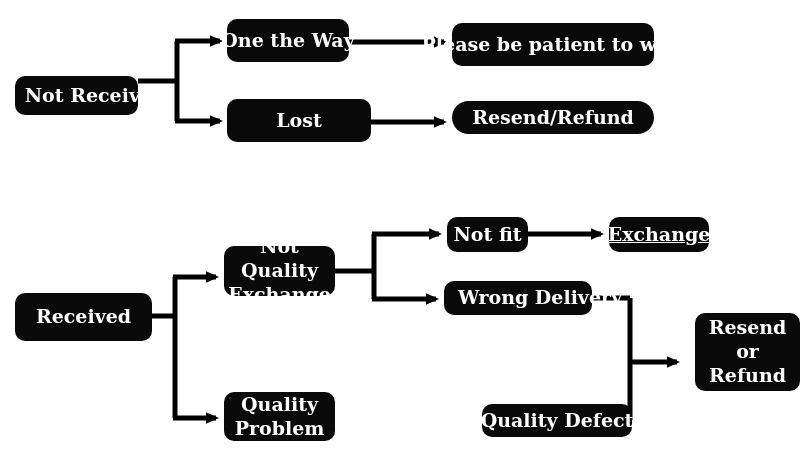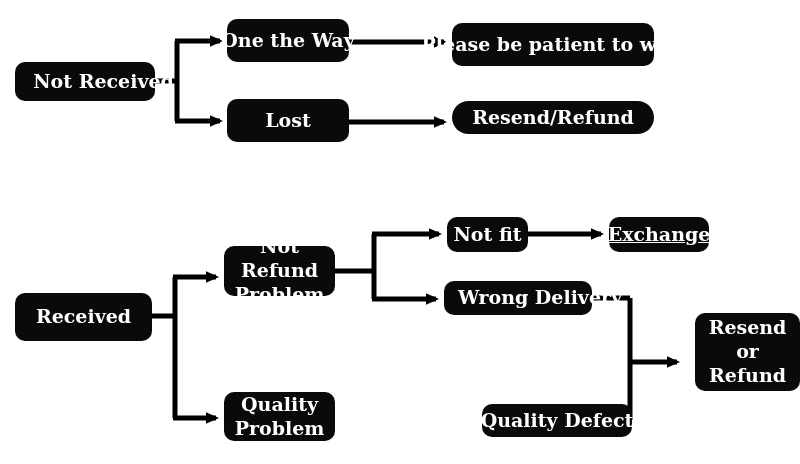--- a/index.html
+++ b/index.html
@@ -38,23 +38,23 @@
     align-items: center;
     justify-content: center;
     font-weight: bold;
     font-size: 19px;
     text-align: center;
     white-space: nowrap;
     line-height: 1.25;
   }
   .node.wrap { white-space: normal; padding: 2px 14px; }
   
-  .n-not-received        { left: 15px;  top: 62px;  width: 140px; height: 39px; padding-left: 37px; }
+  .n-not-received        { left: 15px;  top: 76px;  width: 123px; height: 39px; padding-left: 37px; }
   .n-one-the-way         { left: 227px; top: 19px;  width: 122px; height: 43px; }
-  .n-lost                { left: 227px; top: 99px;  width: 122px; height: 43px; }
+  .n-lost                { left: 227px; top: 99px;  width: 144px; height: 43px; }
   .n-please-wait         { left: 452px; top: 23px;  width: 202px; height: 43px; }
   .n-resend-refund       { left: 452px; top: 101px; width: 202px; height: 33px; border-radius: 21px; }
   .n-received            { left: 15px;  top: 293px; width: 137px; height: 48px; }
   .n-not-quality-problem { left: 224px; top: 246px; width: 111px; height: 50px; }
   .n-quality-problem     { left: 224px; top: 392px; width: 111px; height: 49px; }
   .n-not-fit             { left: 447px; top: 217px; width: 81px;  height: 35px; }
   .n-exchange            { left: 609px; top: 217px; width: 100px; height: 35px; text-decoration: underline; }
   .n-wrong-delivery      { left: 444px; top: 281px; width: 148px; height: 34px; padding-left: 44px; }
   .n-quality-defect      { left: 442px; top: 404px; width: 150px; height: 33px; margin-left: 40px; }
   .n-resend-or-refund    { left: 685px; top: 313px; width: 105px; height: 78px; margin-left: 10px; }
@@ -88,21 +88,21 @@
     <path d="M628 362 H677" marker-end="url(#arrow)"></path>
   </svg>
 
   <div class="node n-not-received">Not Received</div>
   <div class="node n-one-the-way">One the Way</div>
   <div class="node n-lost">Lost</div>
   <div class="node n-please-wait">Please be patient to wait</div>
   <div class="node n-resend-refund">Resend/Refund</div>
 
   <div class="node n-received">Received</div>
-  <div class="node wrap n-not-quality-problem">Not Refund Problem</div>
+  <div class="node wrap n-not-quality-problem">Not Quality Exchange</div>
   <div class="node wrap n-quality-problem">Quality Problem</div>
   <div class="node n-not-fit">Not fit</div>
   <div class="node n-exchange">Exchange</div>
   <div class="node n-wrong-delivery">Wrong Delivery</div>
   <div class="node n-quality-defect">Quality Defect</div>
   <div class="node wrap n-resend-or-refund">Resend or Refund</div>
 
 </div>
 
 </body></html>

